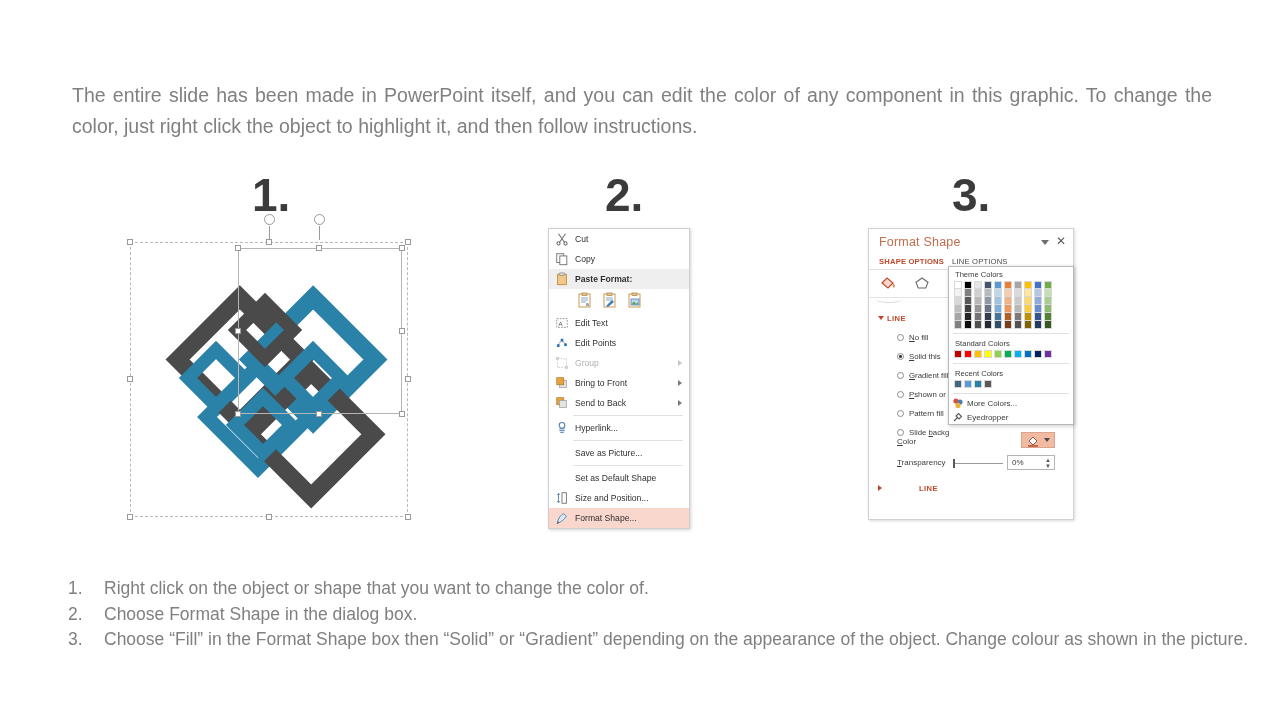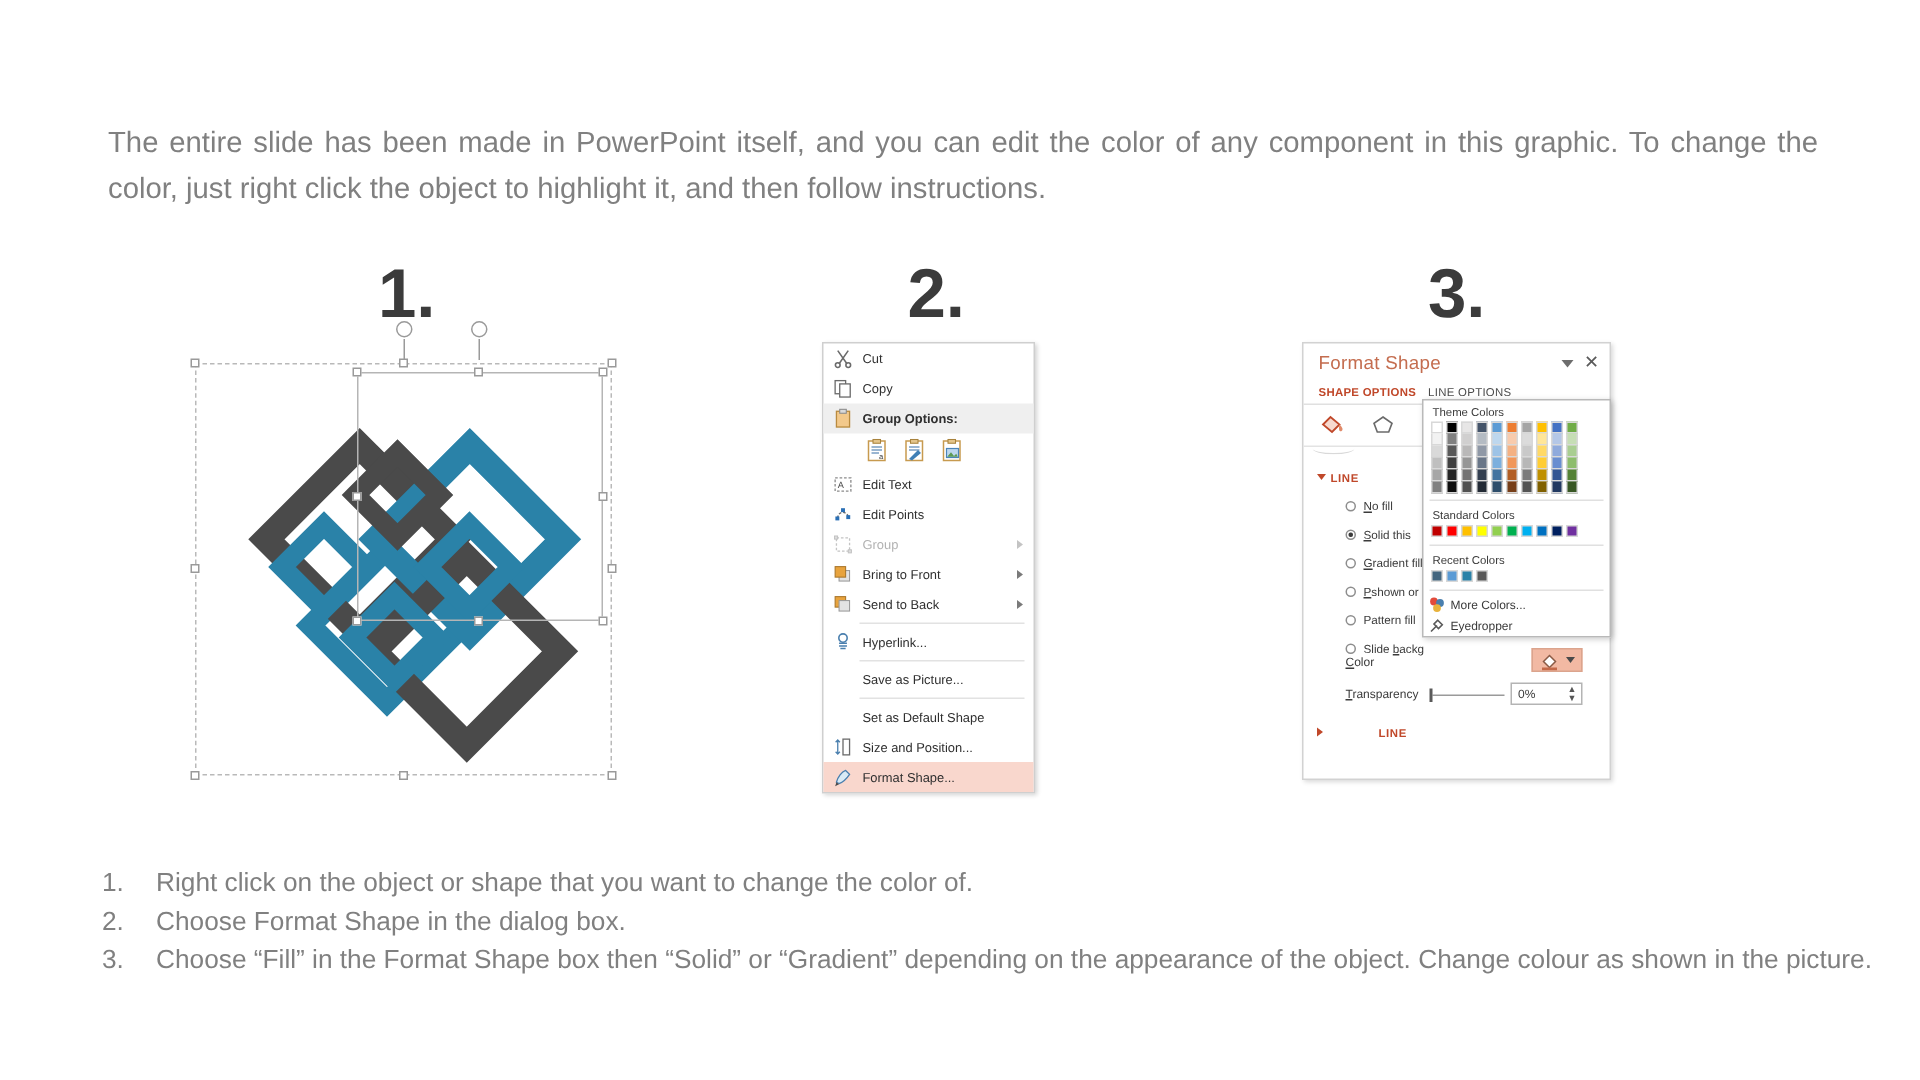--- a/index.html
+++ b/index.html
@@ -229,21 +229,21 @@
         <rect x="5.5" y="4.5" width="8" height="10" fill="#fff" stroke="#6b6b6b" stroke-width="1"></rect>
       </svg>
       <span>Copy</span>
     </div>
 
     <div class="ctx-item hl">
       <svg class="ctx-ico" viewBox="0 0 16 16">
         <rect x="3" y="2.5" width="10" height="12" fill="#f3c98b" stroke="#b98b3f" stroke-width="1"></rect>
         <rect x="5.5" y="1" width="5" height="3" fill="#d9d9d9" stroke="#8a8a8a" stroke-width=".8"></rect>
       </svg>
-      <span>Group Options:</span>
+      <span>Paste Format:</span>
     </div>
 
     <div class="paste-row">
       <svg class="pico" viewBox="0 0 16 16">
         <rect x="2" y="2" width="11" height="13" fill="#fff" stroke="#c79a4f" stroke-width="1"></rect>
         <rect x="5" y="1" width="5" height="2.5" fill="#e4c58c" stroke="#a8823c" stroke-width=".7"></rect>
         <path d="M4 6h7M4 8h7M4 10h5" stroke="#7a9fc4" stroke-width=".9"></path>
         <text x="9" y="14" font-size="5" fill="#333" font-family="Liberation Sans">a</text>
       </svg>
       <svg class="pico" viewBox="0 0 16 16">

